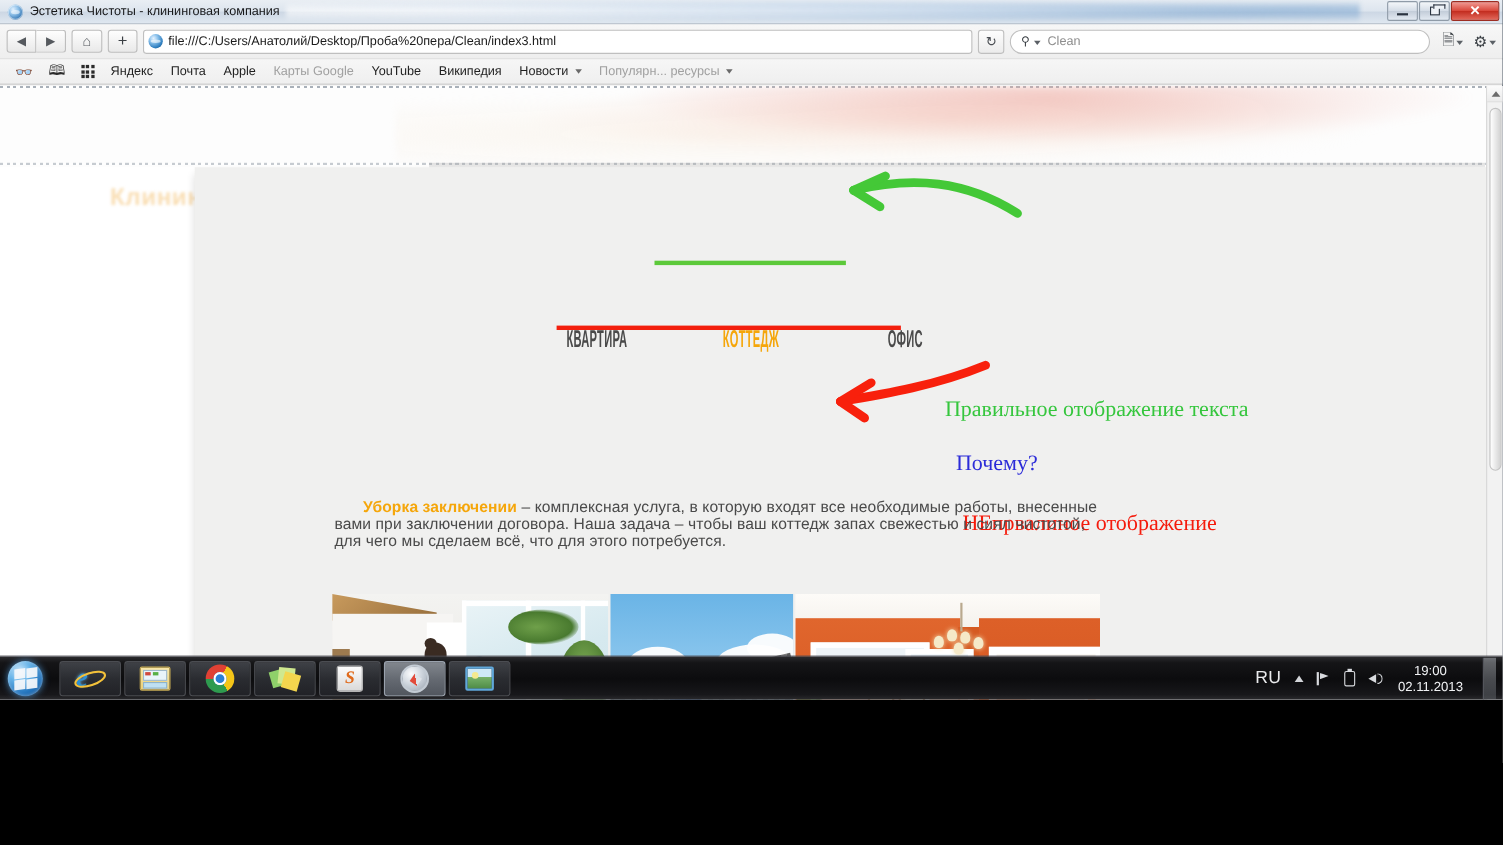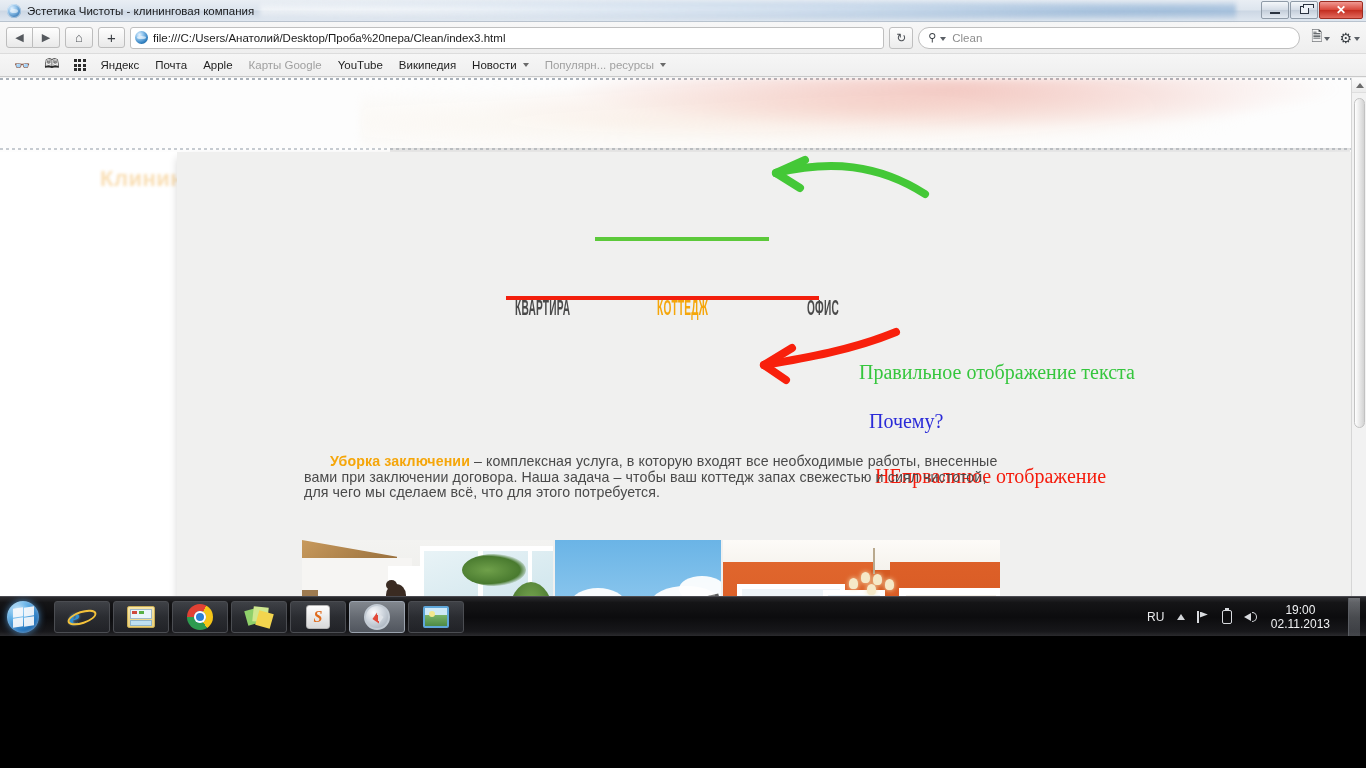--- a/index.html
+++ b/index.html
@@ -409,21 +409,21 @@
     position: relative;
   }
   .task.active {
     background: linear-gradient(to bottom, rgba(188,196,206,.65), rgba(120,128,140,.6));
     border-color: #9aa2ad;
   }
   .tray {
     margin-left: auto; display: flex; align-items: center; gap: 12px;
     padding-right: 6px; color: #e9eaec; font-size: 11.5px;
   }
-  .tray-lang { font-size: 12px; letter-spacing: .3px; }
+  .tray-lang { font-size: 16px; letter-spacing: .3px; }
   .tray-caret { width:0;height:0;border-left:4px solid transparent;border-right:4px solid transparent;border-bottom:6px solid #d3d5d9; }
   .clock { text-align: center; line-height: 14px; font-size: 12px; color: #f0f1f3; }
   .showdesk {
     width: 12px; height: 38px; margin-left: 6px;
     background: linear-gradient(to bottom, rgba(200,205,212,.45), rgba(120,126,134,.35));
     border-left: 1px solid #5a5d63;
   }
 
   
   .ie-ico { width: 26px; height: 26px; position: relative; }

